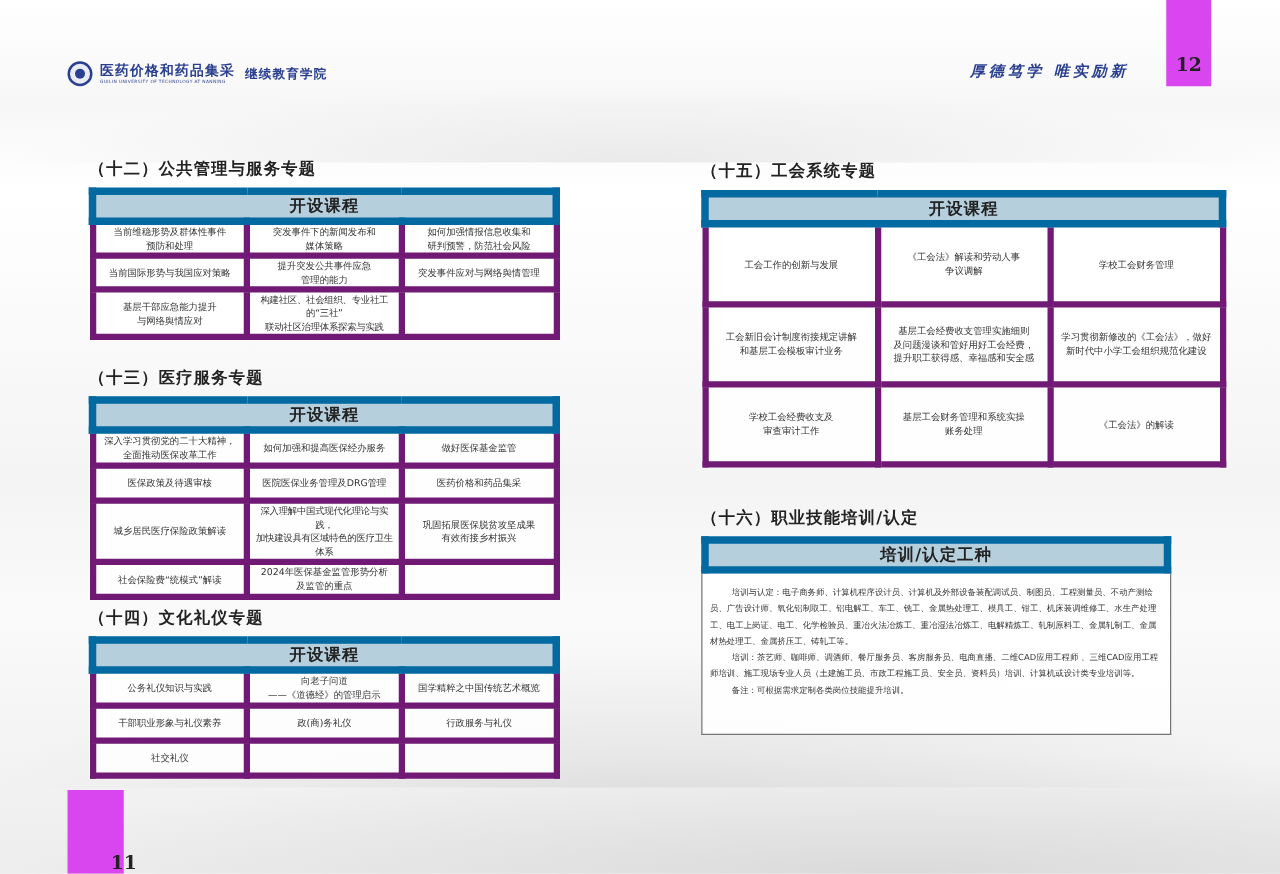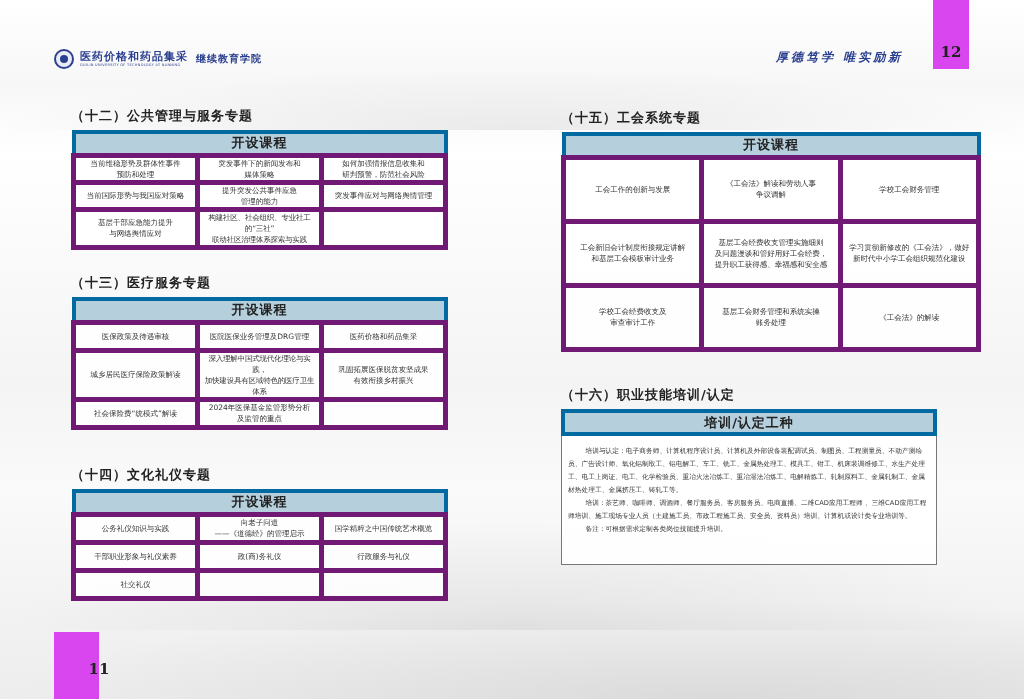--- a/index.html
+++ b/index.html
@@ -34,29 +34,29 @@
     .college { margin-left: 8px; font-size: 10px; font-weight: bold; color: #2a3f8f; letter-spacing: 1px; }
 
     .motto { position: absolute; left: 776px; top: 49px; font-family: "DejaVu Serif", serif; font-style: italic; font-weight: bold; font-size: 12px; color: #2a3f8f; letter-spacing: 3px; }
 
     .page-tab {
       position: absolute; width: 36px; background: #d946ef;
       font-family: "DejaVu Serif", serif; font-weight: bold; font-size: 15px; color: #222;
       display: flex; justify-content: center;
     }
     .page-tab.right { left: 933px; top: 0; height: 69px; align-items: flex-end; padding-bottom: 8px; }
-    .page-tab.left { left: 54px; top: 632px; height: 67px; align-items: center; padding-top: 6px; padding-left: 45px; }
+    .page-tab.left { left: 54px; top: 632px; height: 67px; align-items: flex-end; padding-top: 6px; padding-left: 45px; }
 
     
     .section { position: absolute; }
-    .section-title { font-size: 13px; font-weight: bold; color: #222; letter-spacing: 1px; margin-bottom: 6px; height: 16px; line-height: 16px; }
+    .section-title { font-size: 13px; font-weight: bold; color: #222; letter-spacing: 1px; margin-bottom: 6px; height: 16px; line-height: 16px; margin-top: 20px; }
     table.course-table { border-collapse: collapse; width: 100%; table-layout: fixed; background: rgba(255,255,255,0.85); }
     table.course-table th {
       background: #b6cfdd; color: #222; font-size: 13px; font-weight: bold; letter-spacing: 1px;
-      border: 4px solid #0369a1; height: 23px; text-align: center;
+      border: 6px solid #0369a1; height: 23px; text-align: center;
     }
     table.course-table td {
       border: 5px solid #701a75; font-size: 7.5px; color: #333; text-align: center;
       vertical-align: middle; line-height: 11px; padding: 0 4px; white-space: pre-line;
     }
     td.tiny { font-size: 6px; line-height: 9px; letter-spacing: -0.2px; margin-top: 48px; }
 
     #sec12 { left: 71px; top: 108px; width: 377px; }
     #sec12 td { height: 27px; }
     #sec13 { left: 71px; top: 275px; width: 377px; }
@@ -128,20 +128,26 @@
 </div>
 
 <div class="section" id="sec13">
   <div class="section-title">（十三）医疗服务专题</div>
   <table class="course-table">
     <tbody>
         <tr>
           <th colspan="3">开设课程</th>
         </tr>
     <tr>
+      <td>深入学习贯彻党的二十大精神，
+全面推动医保改革工作</td>
+      <td>如何加强和提高医保经办服务</td>
+      <td>做好医保基金监管</td>
+    </tr>
+    <tr>
       <td>医保政策及待遇审核</td>
       <td>医院医保业务管理及DRG管理</td>
       <td>医药价格和药品集采</td>
     </tr>
     <tr>
       <td>城乡居民医疗保险政策解读</td>
       <td class="tiny">深入理解中国式现代化理论与实践，
 加快建设具有区域特色的医疗卫生体系</td>
       <td>巩固拓展医保脱贫攻坚成果
 有效衔接乡村振兴</td>

